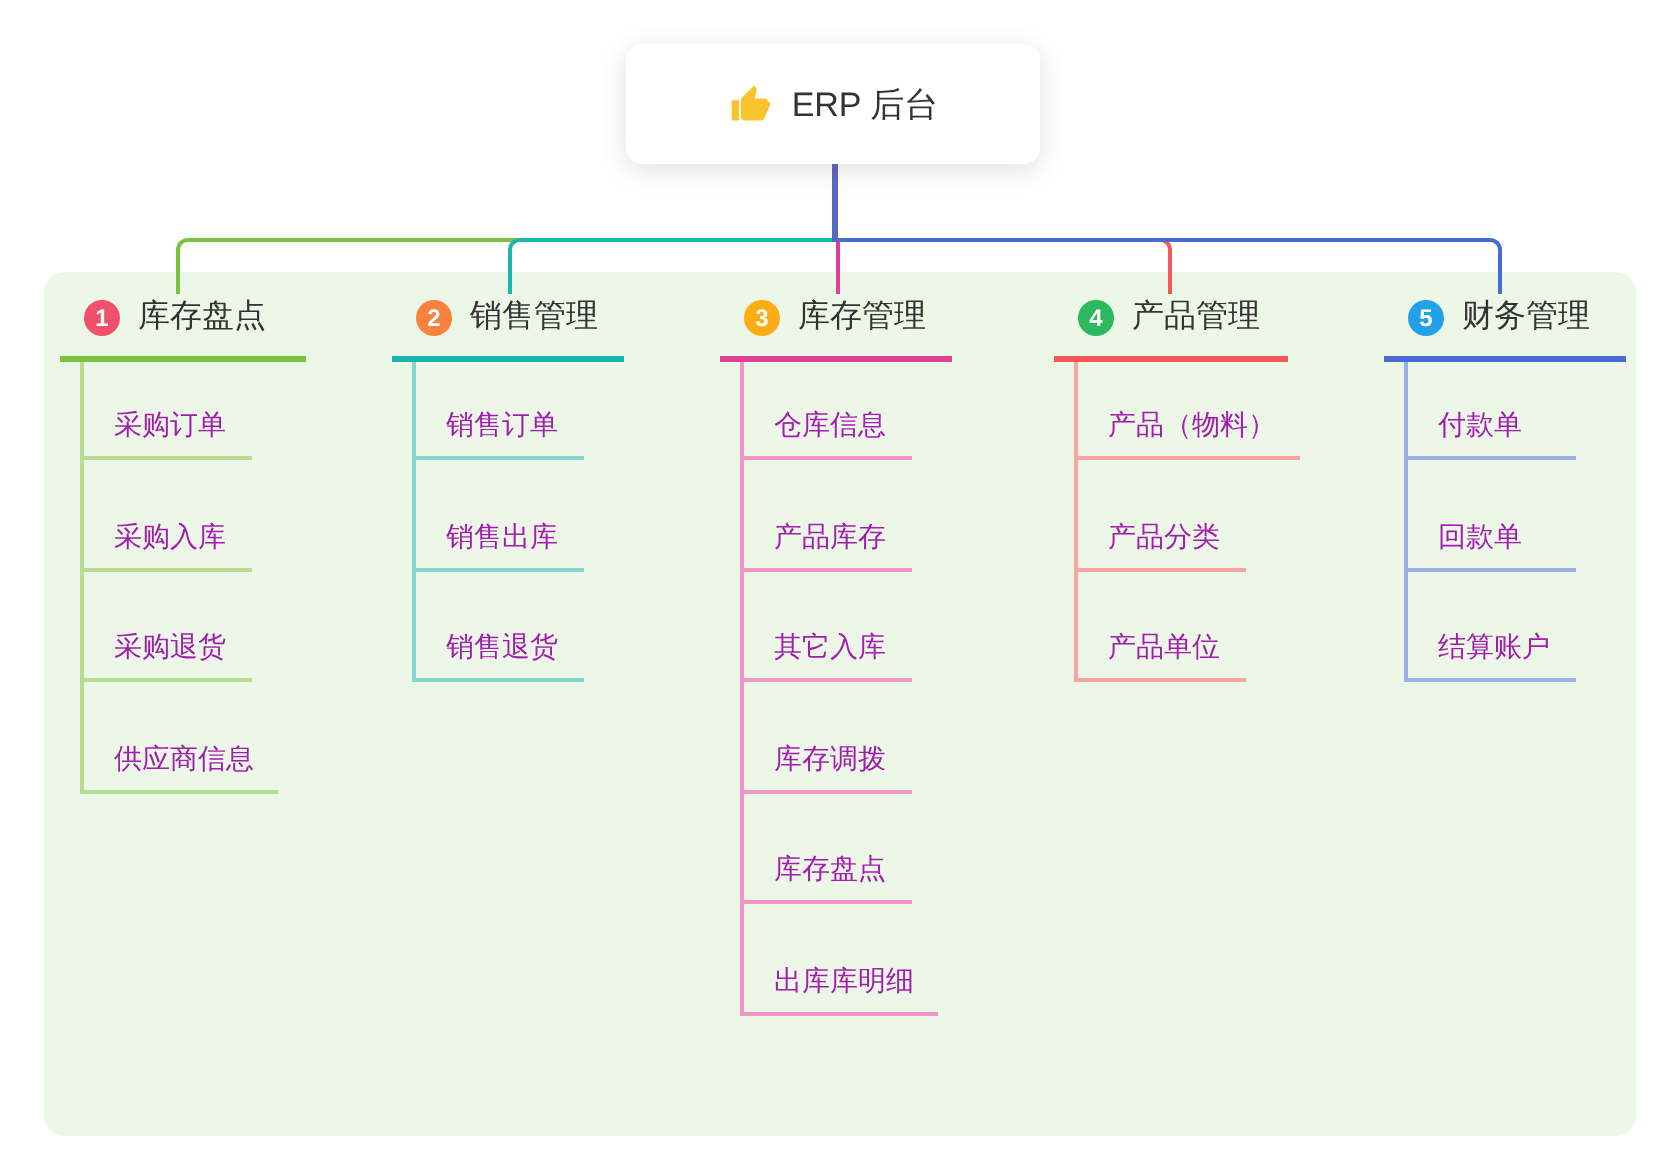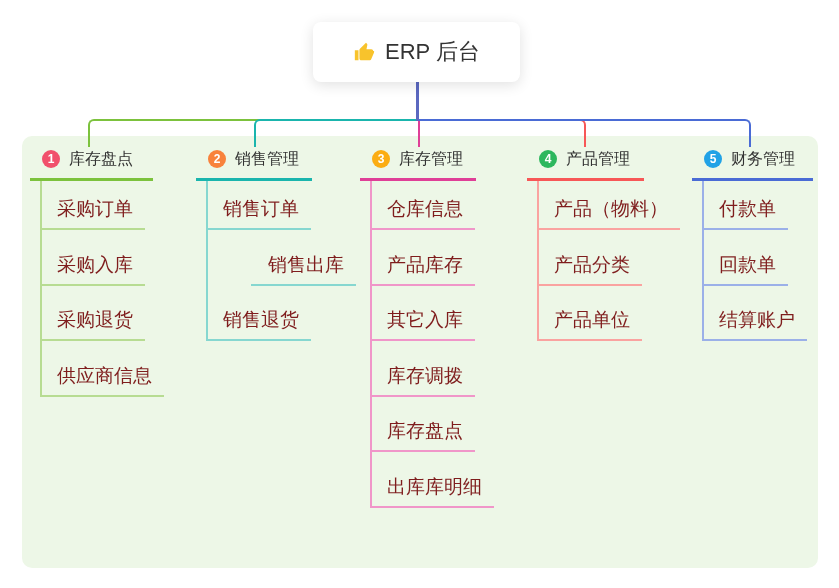--- a/index.html
+++ b/index.html
@@ -3,36 +3,36 @@
 <meta charset="utf-8">
 <style>
   html,body{margin:0;padding:0;background:#fff;}
   .canvas{position:relative;width:839px;height:588px;background:#ffffff;overflow:hidden;
           font-family:"Liberation Sans","DejaVu Sans",sans-serif;}
   .panel{position:absolute;left:22px;top:136px;width:796px;height:432px;
          background:#edf7e7;border-radius:10px;}
   .root-card{position:absolute;left:313px;top:22px;width:207px;height:60px;background:#ffffff;
              border-radius:8px;box-shadow:0 3px 14px rgba(0,0,0,.12);
              display:flex;align-items:center;justify-content:center;gap:10px;
-             font-size:22px;color:#333;font-weight:500;z-index:3;}
+             font-size:17px;color:#333;font-weight:500;z-index:3;}
   .root-line{position:absolute;left:415.5px;top:82px;width:3px;height:39px;background:#5b68c0;z-index:2;}
   .elbow{position:absolute;box-sizing:border-box;}
   .branch{position:absolute;}
   .branch-header{display:flex;align-items:center;gap:9px;padding:3px 0 9px 12px;
                  border-bottom:3px solid;cursor:default;}
   .badge{width:18px;height:18px;border-radius:50%;color:#fff;font-size:12px;font-weight:bold;
          display:flex;align-items:center;justify-content:center;flex:0 0 18px;line-height:1;}
   .branch-label{font-size:16px;color:#333;font-weight:500;white-space:nowrap;line-height:20px;}
   .children{position:relative;margin-left:10px;}
   .vline{position:absolute;left:0;top:0;bottom:0;width:2px;}
   .child{box-sizing:border-box;height:55.5px;display:flex;align-items:flex-end;
          border-bottom:2px solid;padding:0 12px 6px 17px;width:fit-content;min-width:86px;
          white-space:nowrap;}
   .vline + .child{height:49px;}
-  .child-label{font-size:19px;color:#7f1d1d;}
+  .child-label{font-size:14px;color:#a21caf;}
   .thumb-icon{width:22px;height:22px;flex:0 0 22px;}
 </style>
 </head>
 <body>
 
 <div class="canvas">
   <div class="panel"></div>
 
   <div class="root-card">
     <svg class="thumb-icon" viewBox="0 0 24 24" fill="#f8c32c" xmlns="http://www.w3.org/2000/svg">
@@ -70,21 +70,21 @@
       <div class="branch" style="left: 196px; top: 146px; width: 116px;">
         <div class="branch-header" style="border-bottom-color: rgb(26, 181, 173);">
           <span class="badge" style="background: rgb(248, 130, 60);">2</span>
           <span class="branch-label">销售管理</span>
         </div>
         <div class="children">
           <div class="vline" style="background: rgb(134, 215, 208);"></div>
           <div class="child" style="border-bottom-color: rgb(134, 215, 208);">
             <span class="child-label">销售订单</span>
           </div>
-          <div class="child" style="border-bottom-color: rgb(134, 215, 208); margin-left: 45px;">
+          <div class="child" style="border-bottom-color: rgb(134, 215, 208);">
             <span class="child-label">销售出库</span>
           </div>
           <div class="child" style="border-bottom-color: rgb(134, 215, 208);">
             <span class="child-label">销售退货</span>
           </div>
         </div>
       </div>
       <div class="elbow" style="left: 417.5px; top: 121px; width: 2.5px; height: 26px; background: rgb(223, 63, 151);"></div>
       <div class="branch" style="left: 360px; top: 146px; width: 116px;">
         <div class="branch-header" style="border-bottom-color: rgb(223, 63, 151);">

